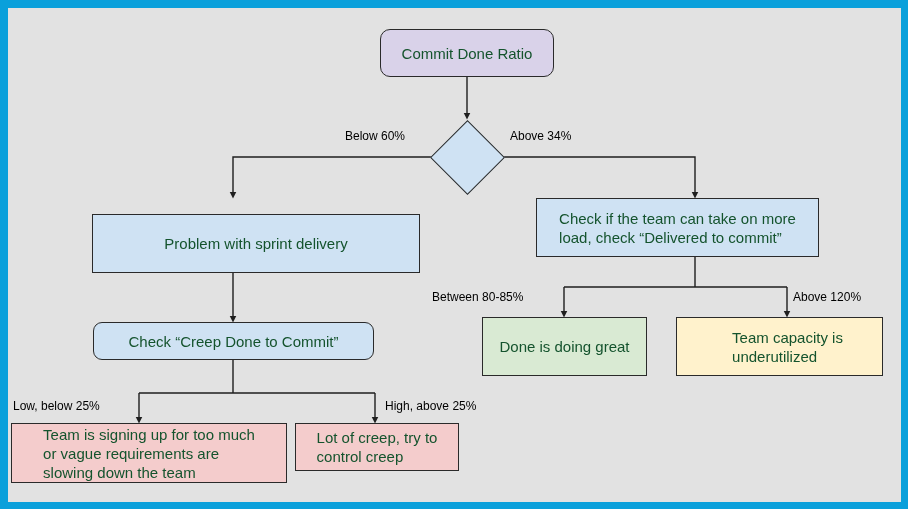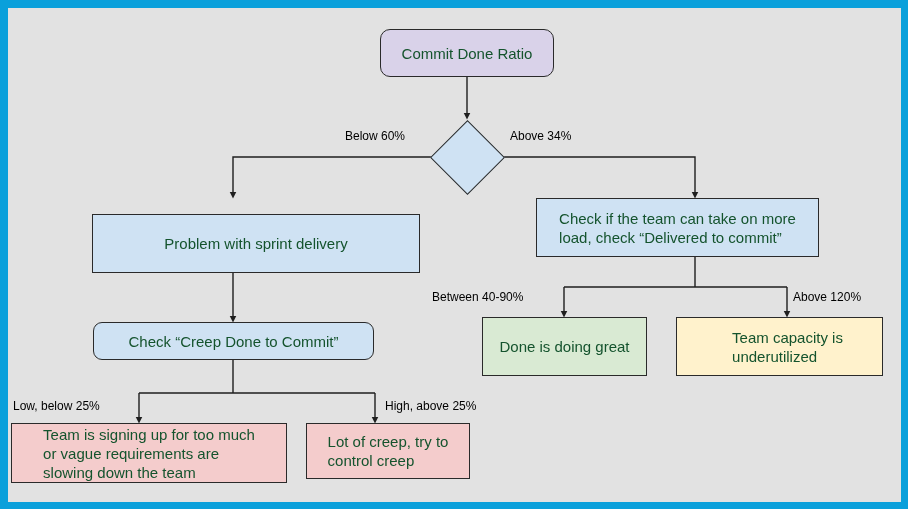--- a/index.html
+++ b/index.html
@@ -26,21 +26,21 @@
   #node-root{left:380px;top:29px;width:174px;height:48px;}
   #node-decision{
     position:absolute;left:441px;top:131px;width:53px;height:53px;
     background:#cfe2f3;border:1.5px solid #2a2a2a;box-sizing:border-box;
     transform:rotate(45deg);
   }
   #node-problem{left:92px;top:198px;width:328px;height:59px;margin-top:16px;}
   #node-check-load{left:536px;top:198px;width:283px;height:59px;}
   #node-check-creep{left:93px;top:322px;width:281px;height:38px;border-radius:9px;}
   #node-signing-up{left:11px;top:423px;width:276px;height:60px;}
-  #node-lot-of-creep{left:306px;top:423px;width:164px;height:56px;}
+  #node-lot-of-creep{left:295px;top:423px;width:164px;height:48px;}
   #node-doing-great{left:482px;top:317px;width:165px;height:59px;}
   #node-underutilized{left:676px;top:317px;width:207px;height:59px;padding-left:16px;}
 
   .edge-label{
     position:absolute;font-size:12px;color:#000000;white-space:nowrap;
   }
   #label-below-60{left:345px;top:129px;}
   #label-above-70{left:510px;top:129px;}
   #label-between-80-90{left:432px;top:290px;}
   #label-above-120{left:793px;top:290px;}
@@ -93,20 +93,20 @@
 
   <div class="node green" id="node-doing-great">Done is doing great</div>
 
   <div class="node yellow" id="node-underutilized">Team capacity is
 underutilized</div>
 
   <div class="edge-label" id="label-below-60">Below 60%</div>
 
   <div class="edge-label" id="label-above-70">Above 34%</div>
 
-  <div class="edge-label" id="label-between-80-90">Between 40-90%</div>
+  <div class="edge-label" id="label-between-80-90">Between 80-85%</div>
 
   <div class="edge-label" id="label-above-120">Above 120%</div>
 
   <div class="edge-label" id="label-low-25">Low, below 25%</div>
 
   <div class="edge-label" id="label-high-40">High, above 25%</div>
 </div>
 
 </body></html>

